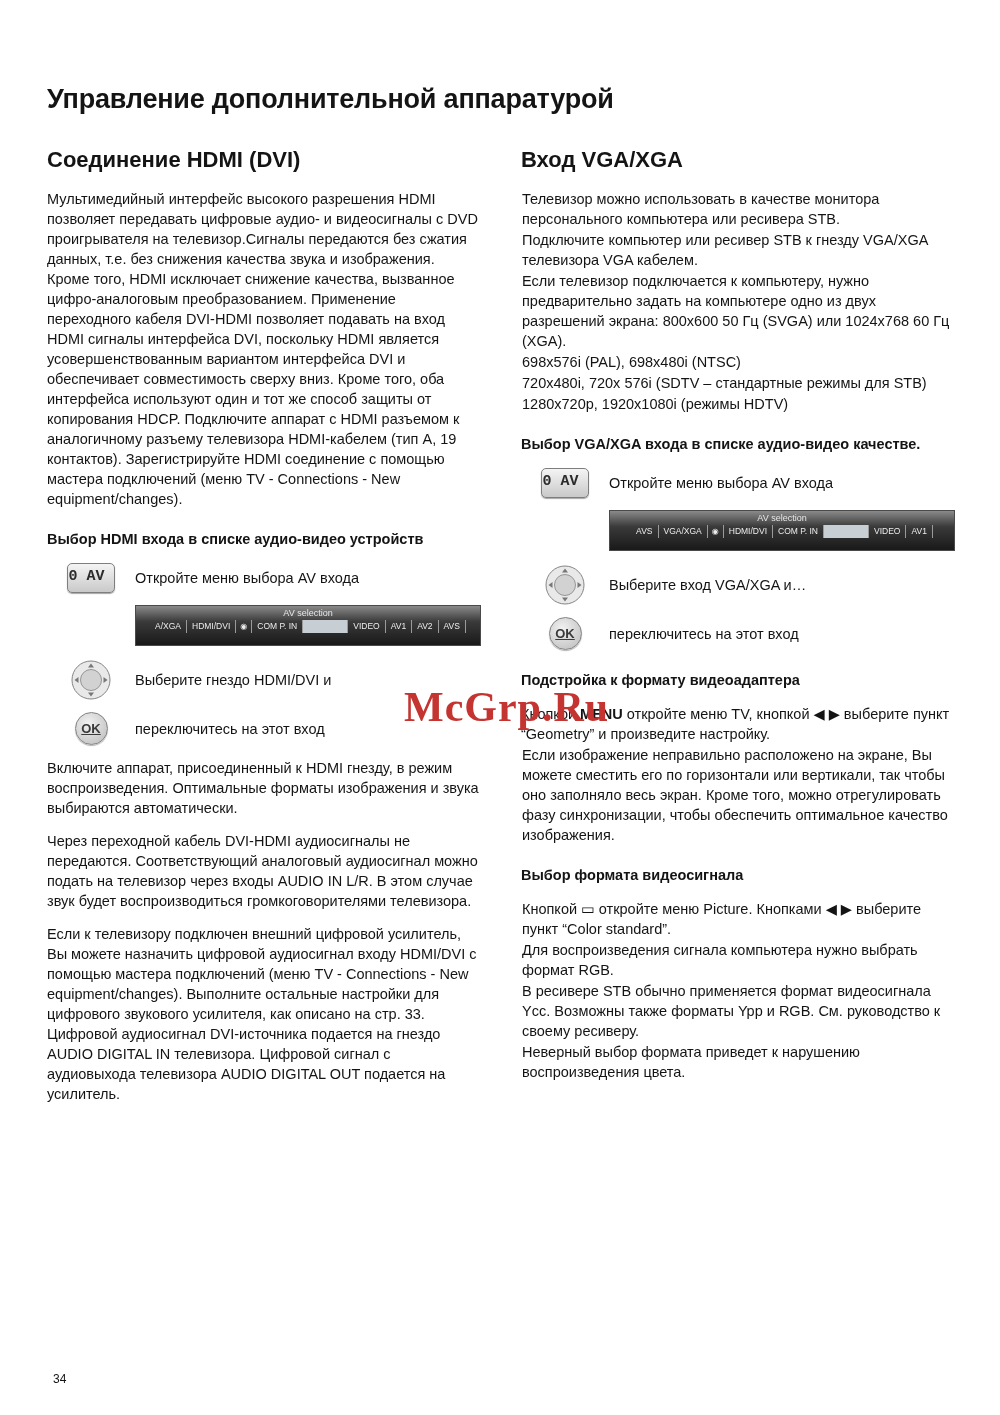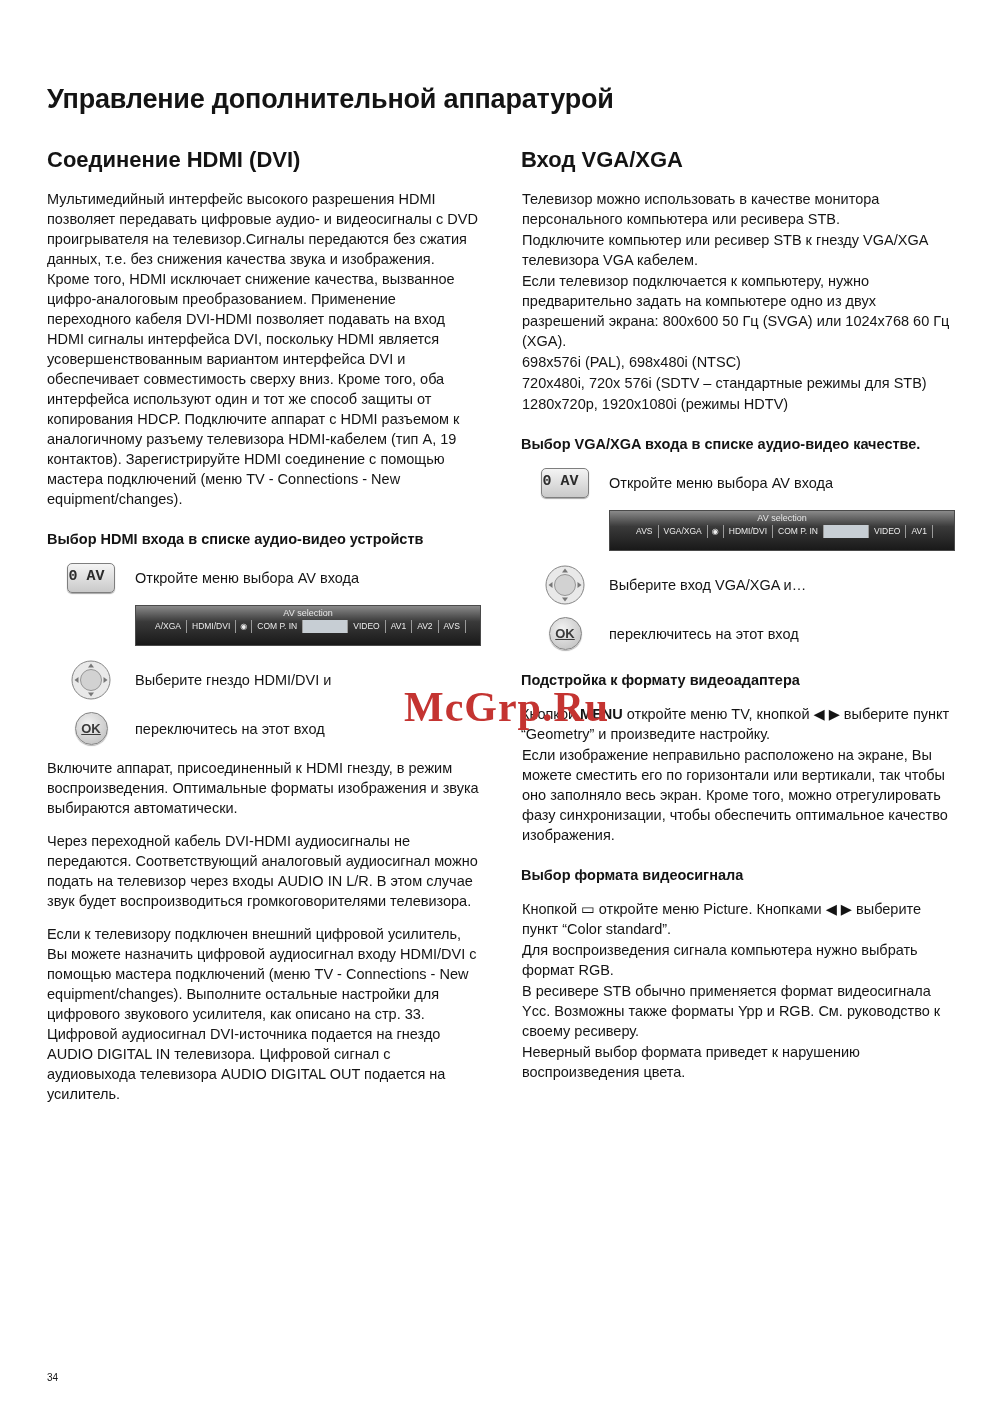--- a/index.html
+++ b/index.html
@@ -72,21 +72,21 @@
     text-decoration: underline;
   }
 
   .watermark {
     position: absolute; left: 404px; top: 683px;
     font-size: 42px; font-weight: bold;
     color: #c43431;
     font-family: "Liberation Serif", serif;
     letter-spacing: 1px;
   }
-  .page-number { position: absolute; left: 47px; top: 1372px; font-size: 10px; }
+  .page-number { position: absolute; left: 53px; top: 1372px; font-size: 12px; }
   b { font-weight: bold; }
 </style>
 </head>
 <body>
 
 <div class="content">
   <h1>Управление дополнительной аппаратурой</h1>
 
   <div class="columns">
 

